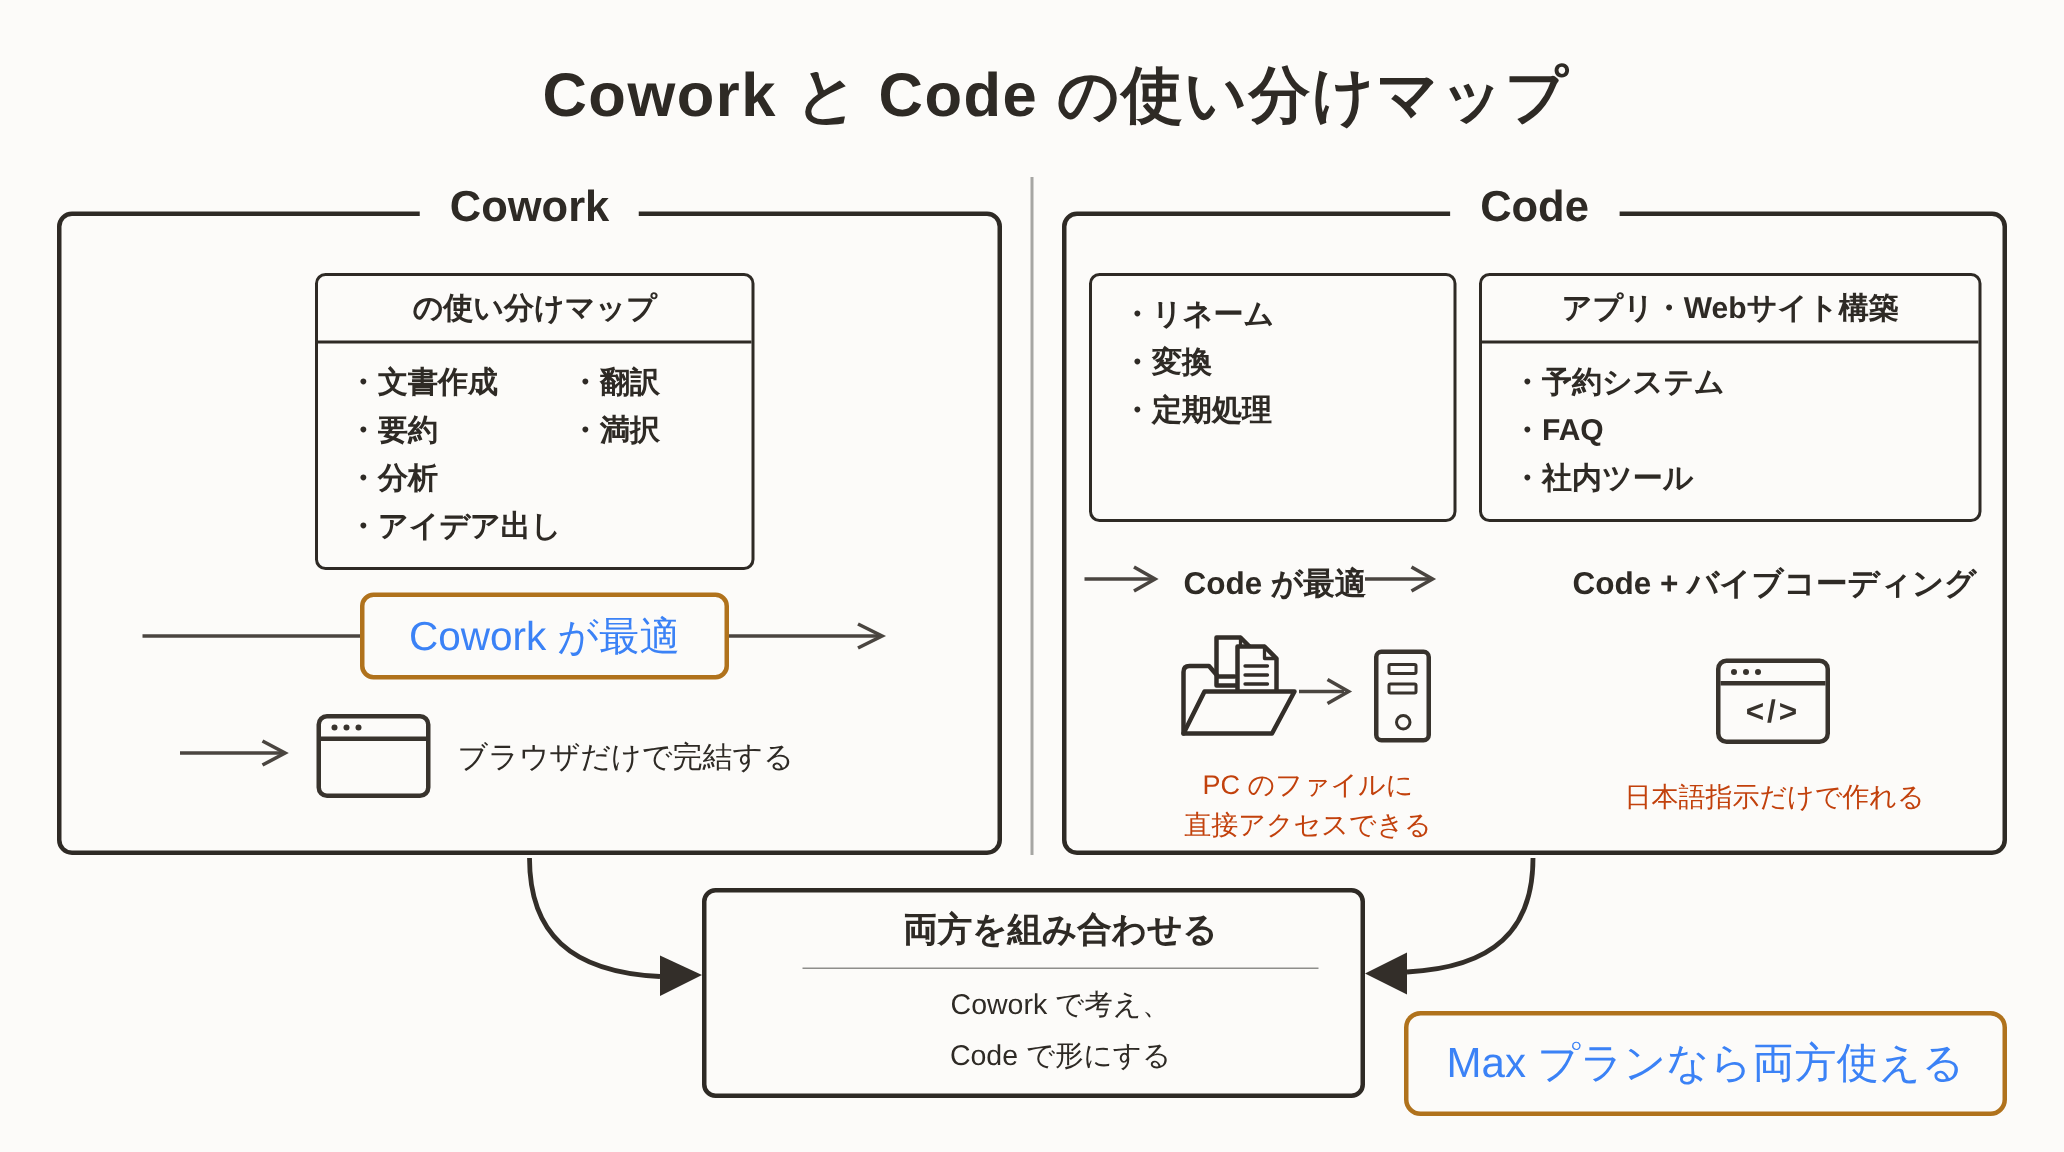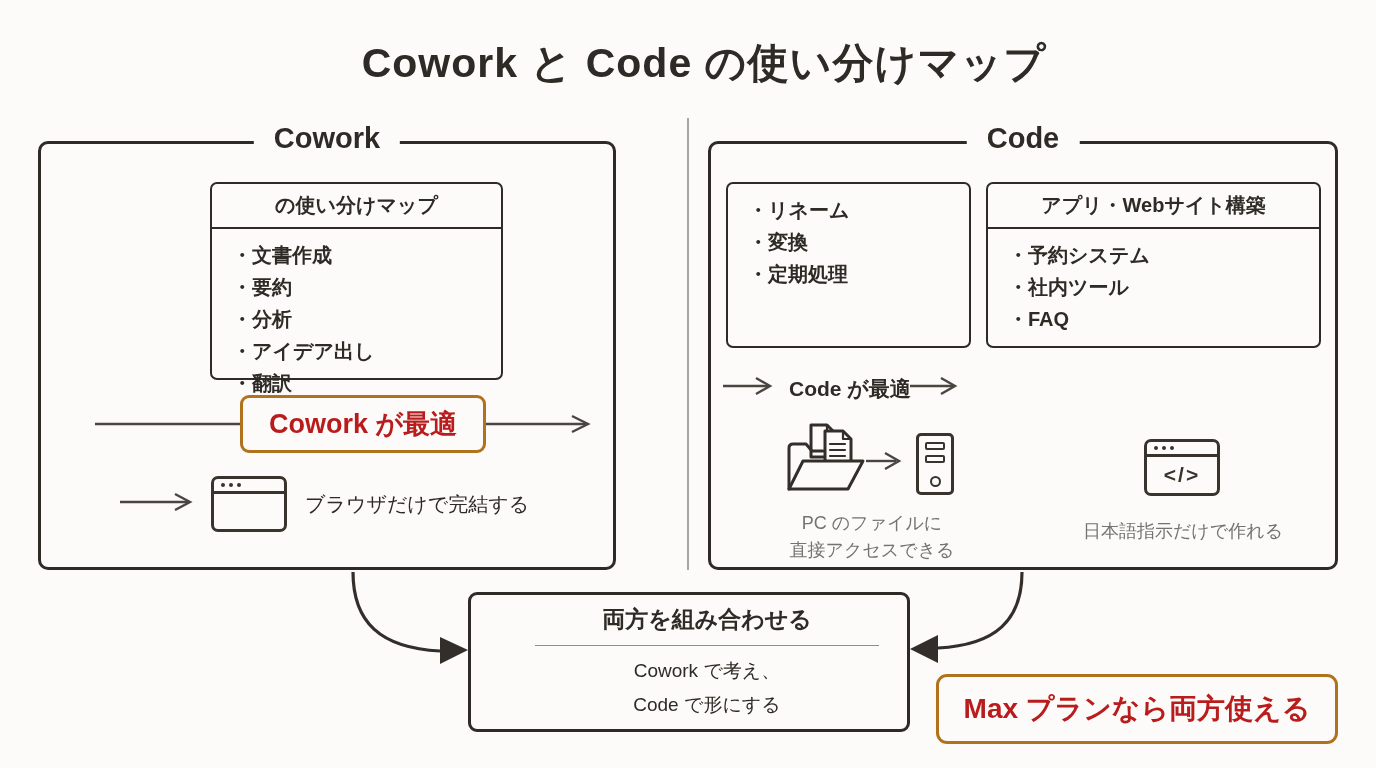--- a/index.html
+++ b/index.html
@@ -15,38 +15,38 @@
   .panel-label { position:absolute; top:-22px; left:50%; transform:translateX(-50%);
     background:#fcfbf9; padding:0 20px; font-size:29px; font-weight:bold; white-space:nowrap; }
 
   .vdivider { left:687px; top:118px; width:2px; height:452px; background:#a6a6a3; }
 
   .inner-box { border:2.5px solid #2e2a25; border-radius:7px; background:#fcfbf9; }
   .inner-box .hd { height:45px; border-bottom:2.5px solid #2e2a25; display:flex; align-items:center;
     justify-content:center; font-weight:bold; font-size:20px; white-space:nowrap; }
   .inner-box ul { list-style:none; padding:10px 0 0 20px; font-size:20px; font-weight:600; line-height:32px; white-space:nowrap; }
 
-  .task-cols { display:flex; padding:10px 0 0 20px;flex-direction:column; }
+  .task-cols { display:flex; padding:10px 0 0 20px; }
   .task-cols ul { padding:0; }
   .task-cols .c1 { width:148px; }
 
-  .badge { border:3.5px solid #b0721c; border-radius:9px; background:#fcfbf9; color:#b91c1c;
-    display:flex; align-items:center; justify-content:center; font-weight:bold; white-space:nowrap; }
+  .badge { border:3.5px solid #b0721c; border-radius:9px; background:#fcfbf9; color:#3b82f6;
+    display:flex; align-items:center; justify-content:center; font-weight:normal; white-space:nowrap; }
 
   .browser { border:3px solid #38332d; border-radius:7px; background:#fcfbf9; }
   .browser .bar { height:15px; border-bottom:3px solid #38332d; display:flex; align-items:center; gap:4px; padding-left:7px; }
   .browser .dot { width:4px; height:4px; border-radius:50%; background:#38332d; }
   .browser .bodyarea { display:flex; align-items:center; justify-content:center; height:calc(100% - 15px);
     font-weight:bold; font-size:21px; letter-spacing:2px; color:#38332d; }
 
   .tower { width:38px; height:62px; border:3px solid #38332d; border-radius:5px; background:#fcfbf9; padding-top:6px; }
   .tower .slot { width:20px; height:8px; border:2.5px solid #38332d; border-radius:2px; margin:0 auto 5px auto; }
   .tower .btn { width:11px; height:11px; border:2.5px solid #38332d; border-radius:50%; margin:13px auto 0 auto; }
 
-  .caption { font-size:18px; color:#737373; text-align:center; line-height:27px; white-space:nowrap; }
+  .caption { font-size:18px; color:#c2410c; text-align:center; line-height:27px; white-space:nowrap; }
   .label-sm { font-size:21px; font-weight:bold; white-space:nowrap; }
 
   .combine { border:3px solid #2e2a25; border-radius:9px; background:#fcfbf9; text-align:center; padding-top:9px;padding-left:36px; }
   .combine .t { font-size:23px; font-weight:bold; }
   .combine .rule { border-top:1.5px solid #8e8e8b; margin:10px 28px 8px 28px; }
   .combine .l { font-size:19px; line-height:34px; }
 </style>
 </head>
 <body>
 
@@ -71,21 +71,21 @@
     <path d="M 353 572 C 353 622 380 648 440 651" fill="none" stroke="#332e29" stroke-width="3.2"></path>
     <polygon points="440,637 468,650 440,664" fill="#332e29"></polygon>
     <path d="M 1022 572 C 1022 620 996 645 938 648" fill="none" stroke="#332e29" stroke-width="3.2"></path>
     <polygon points="938,635 910,649 938,663" fill="#332e29"></polygon>
   </svg>
 
   <div class="abs page-title z">Cowork と Code の使い分けマップ</div>
 
   <div class="abs vdivider z"></div>
 
-  <div class="abs panel z" style="left:38px; top:141px; width:578px; height:429px;">
+  <div class="abs panel z" style="left:38px; top:141px; width:630px; height:429px;">
     <div class="panel-label">Cowork</div>
 
     <div class="abs inner-box" style="left:169px; top:38px; width:293px; height:198px;">
       <div class="hd">の使い分けマップ</div>
       <div class="task-cols">
         <ul class="c1">
           <li>・文書作成</li>
           <li>・要約</li>
           <li>・分析</li>
           <li>・アイデア出し</li>
@@ -117,26 +117,27 @@
         <li>・リネーム</li>
         <li>・変換</li>
         <li>・定期処理</li>
       </ul>
     </div>
 
     <div class="abs inner-box" style="left:275px; top:38px; width:335px; height:166px;">
       <div class="hd">アプリ・Webサイト構築</div>
       <ul>
         <li>・予約システム</li>
+        <li>・FAQ</li>
         <li>・社内ツール</li>
-        <li>・FAQ</li>
       </ul>
     </div>
 
     <div class="abs label-sm" style="left:78px; top:231px;">Code が最適</div>
+    <div class="abs label-sm" style="left:312px; top:231px; width:320px; text-align:center;">Code + バイブコーディング</div>
 
     <svg class="abs" style="left:72px; top:273px;" width="88" height="82" viewBox="0 0 88 82">
       <g fill="#fcfbf9" stroke="#332e29" stroke-width="3" stroke-linejoin="round" stroke-linecap="round">
         <path d="M28 40 V8 H44 L52 16 V40 Z"></path>
         <path d="M44 8 v8 h8" fill="none" stroke-width="2.2"></path>
         <path d="M42 46 V14 H60 L68 22 V46 Z"></path>
         <path d="M60 14 v8 h8" fill="none" stroke-width="2.2"></path>
         <g stroke-width="2.2">
           <line x1="47" y1="27" x2="62" y2="27"></line>
           <line x1="47" y1="33" x2="62" y2="33"></line>

